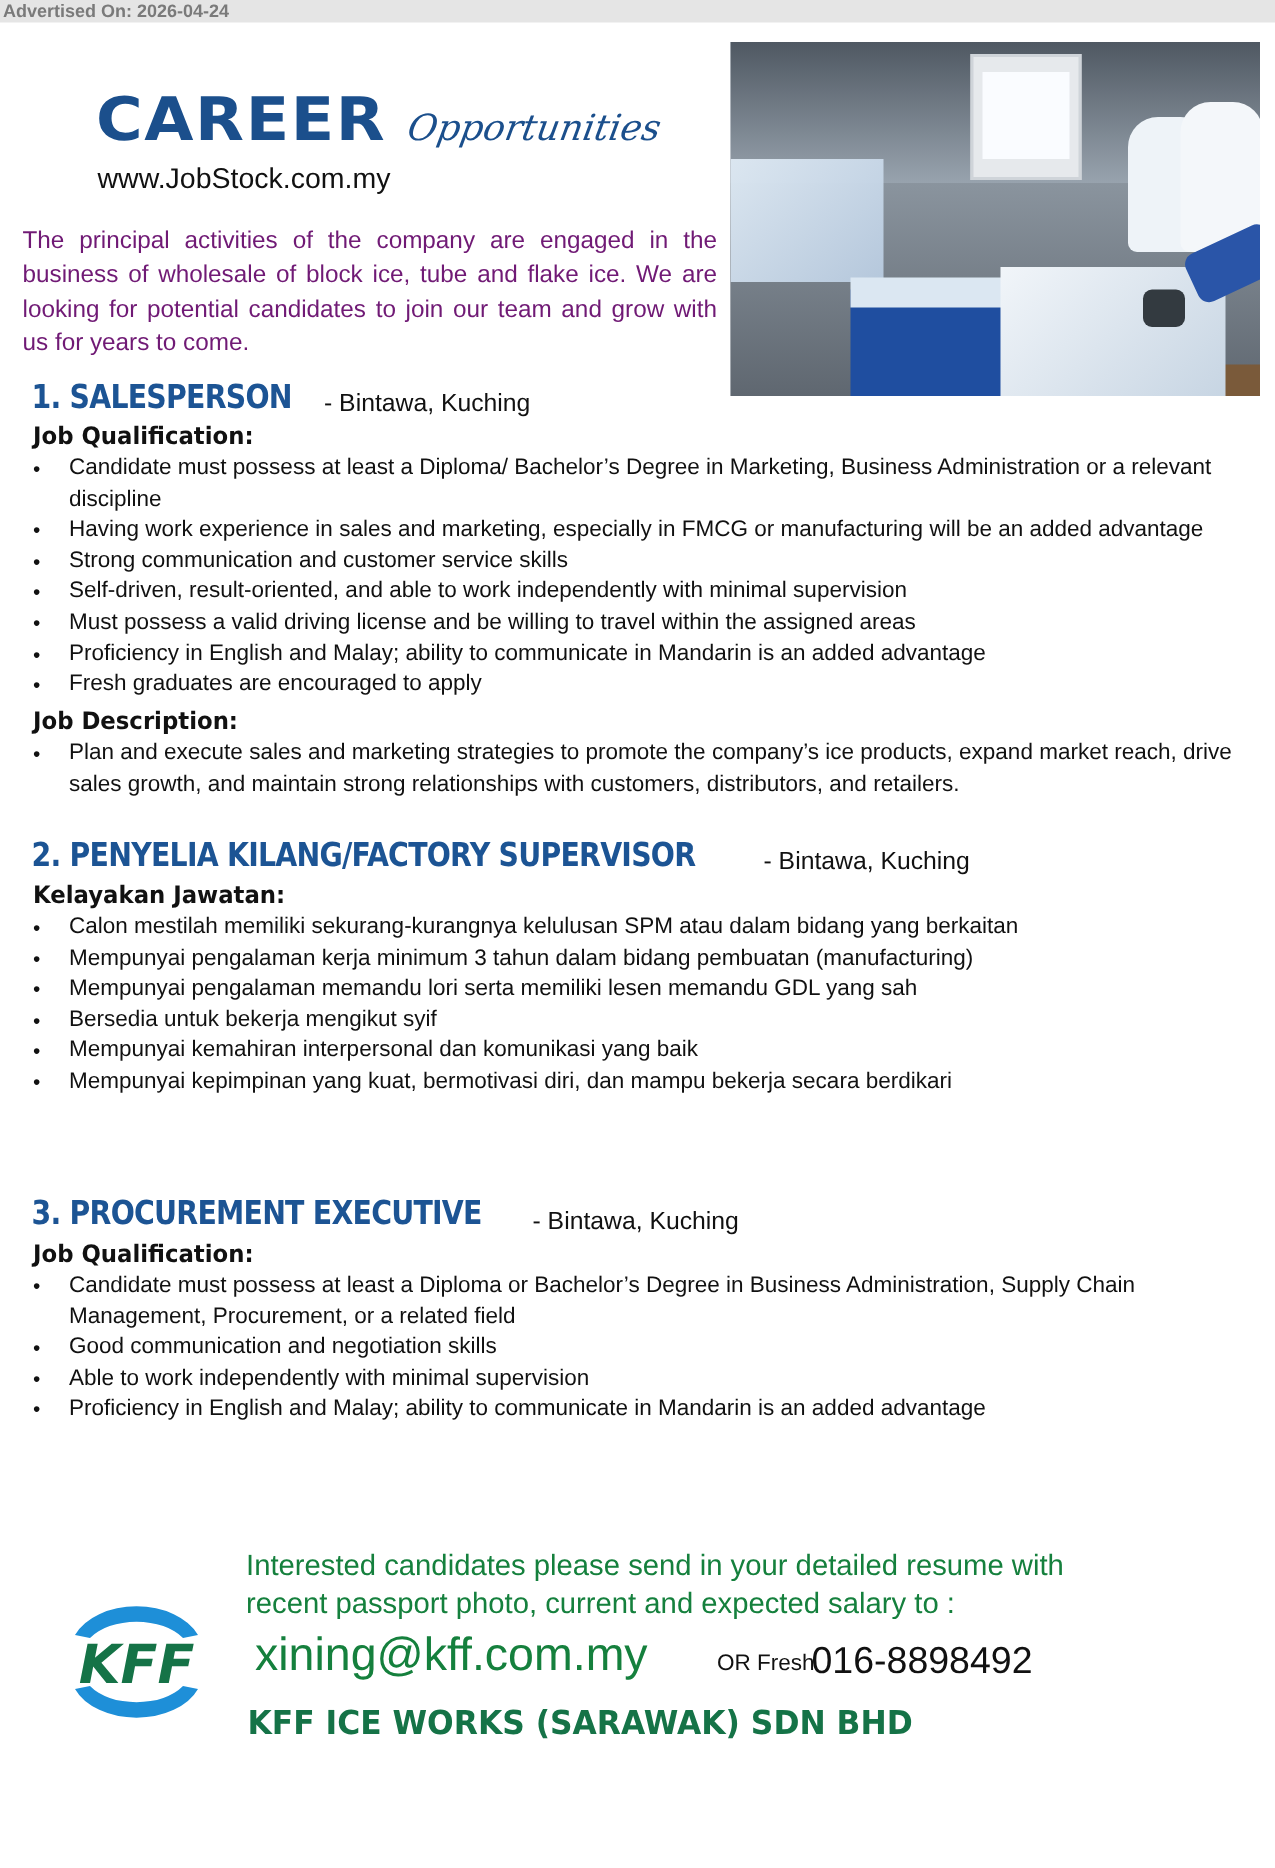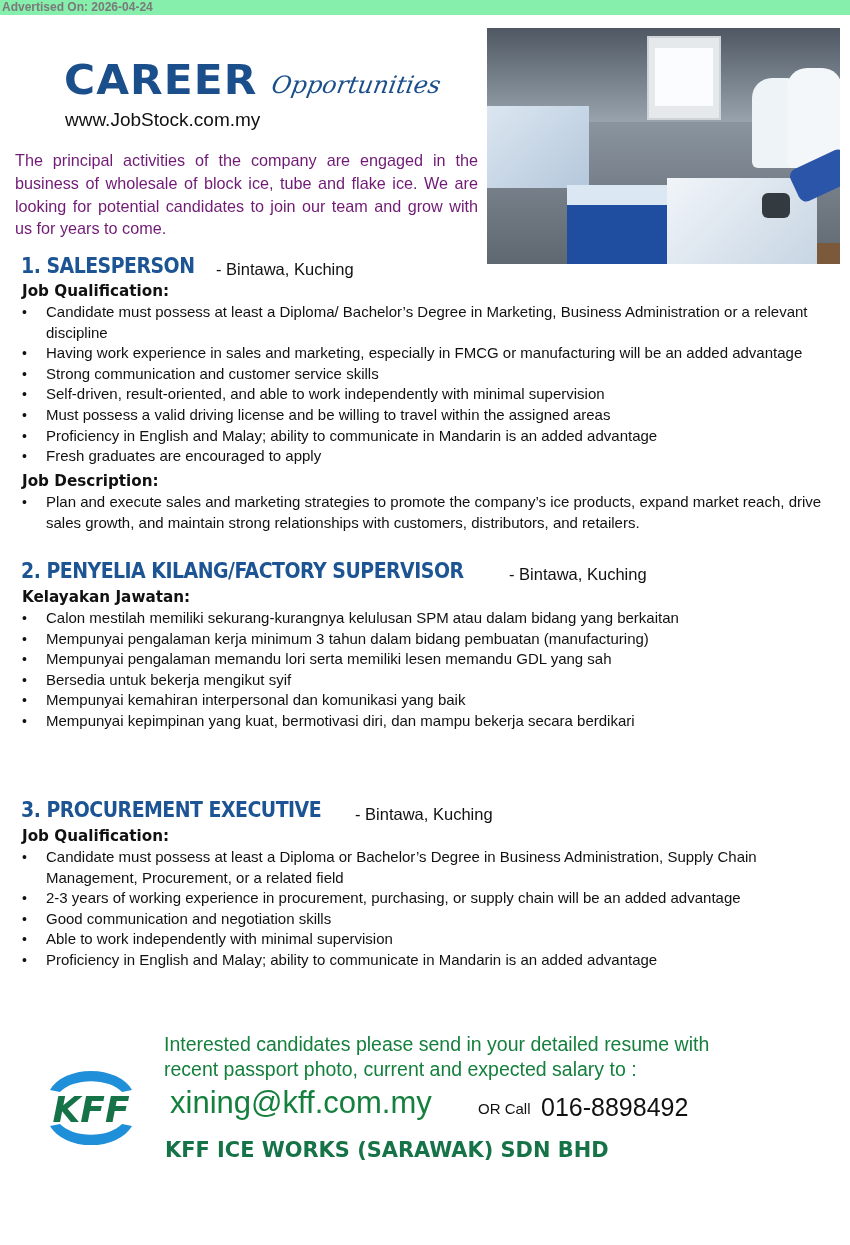--- a/index.html
+++ b/index.html
@@ -2,21 +2,21 @@
 <html><head>
 <meta charset="utf-8">
 <style>
   html, body { margin: 0; padding: 0; background: #ffffff; }
   body {
     width: 850px; height: 1245px; position: relative; overflow: hidden;
     font-family: "Liberation Sans", sans-serif; color: #111;
   }
   .topbar {
     position: absolute; left: 0; top: 0; width: 850px; height: 15px;
-    background: #86efac;
+    background: #e5e5e5;
   }
   .topbar span {
     position: absolute; left: 2px; top: 0px; font-size: 12px; font-weight: bold;
     color: #7a7a7a; line-height: 15px;
   }
   .career {
     position: absolute; left: 64px; top: 58px; font-family: "DejaVu Sans", sans-serif;
     font-weight: bold; font-size: 40px; color: #1b4f8c; letter-spacing: 1px; line-height: 44px;
     transform: scaleX(1.06); transform-origin: left;
   }
@@ -137,33 +137,32 @@
   <li>Bersedia untuk bekerja mengikut syif</li>
   <li>Mempunyai kemahiran interpersonal dan komunikasi yang baik</li>
   <li>Mempunyai kepimpinan yang kuat, bermotivasi diri, dan mampu bekerja secara berdikari</li>
 </ul>
 
 <div class="job-title" style="top:797px;">3. PROCUREMENT EXECUTIVE</div>
 <div class="loc" style="left:355px; top:804px;">-  Bintawa, Kuching</div>
 <div class="sub" style="top:826px;">Job Qualification:</div>
 <ul class="bl" style="top:847px; width:790px;">
   <li>Candidate must possess at least a Diploma or Bachelor’s Degree in Business Administration, Supply Chain Management, Procurement, or a related field</li>
-  <li>2-3 years of working experience in procurement, purchasing, or supply chain will be an added advantage</li>
   <li>Good communication and negotiation skills</li>
   <li>Able to work independently with minimal supervision</li>
   <li>Proficiency in English and Malay; ability to communicate in Mandarin is an added advantage</li>
 </ul>
 
 <div class="cta">
   <div>Interested candidates please send in your detailed resume with</div>
   <div>recent passport photo, current and expected salary to :</div>
 </div>
 
 <svg class="logo" viewBox="0 0 122 95">
   <path d="M20 30 A44 30 0 0 1 102 30 L92 32 A36 22 0 0 0 30 32 Z" fill="#1e8fd8"></path>
   <path d="M20 66 A44 30 0 0 0 102 66 L92 64 A36 22 0 0 1 30 64 Z" fill="#1e8fd8"></path>
   <text x="61" y="62" text-anchor="middle" font-family="DejaVu Sans, sans-serif" font-weight="bold" font-style="italic" font-size="36" fill="#157347">KFF</text>
 </svg>
 
 <div class="email">xining@kff.com.my</div>
-<div class="orcall">OR Call</div>
+<div class="orcall">OR Fresh</div>
 <div class="phone">016-8898492</div>
 <div class="company">KFF ICE WORKS (SARAWAK)  SDN BHD</div>
 
 </body></html>

